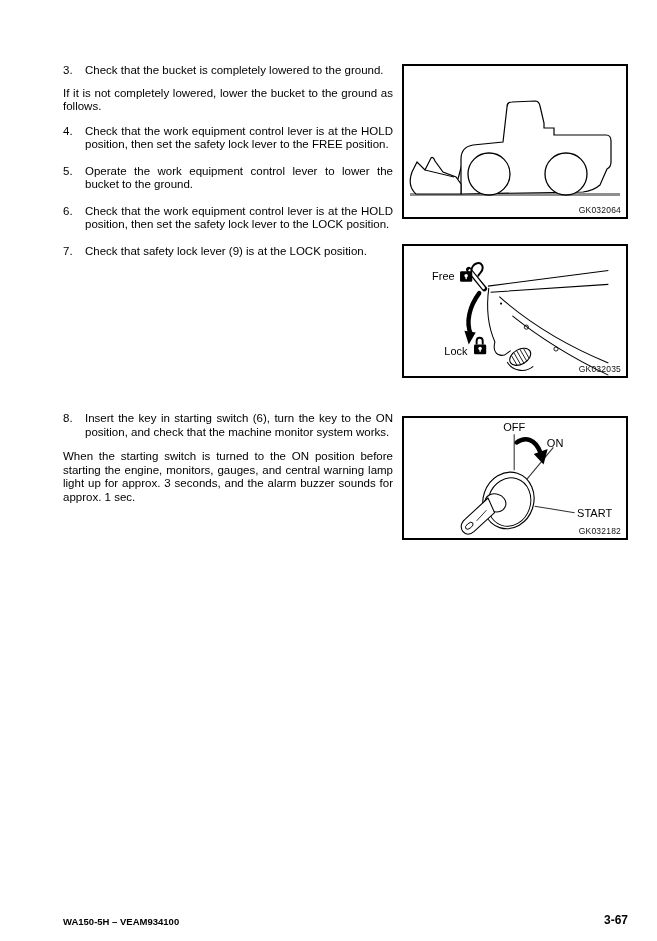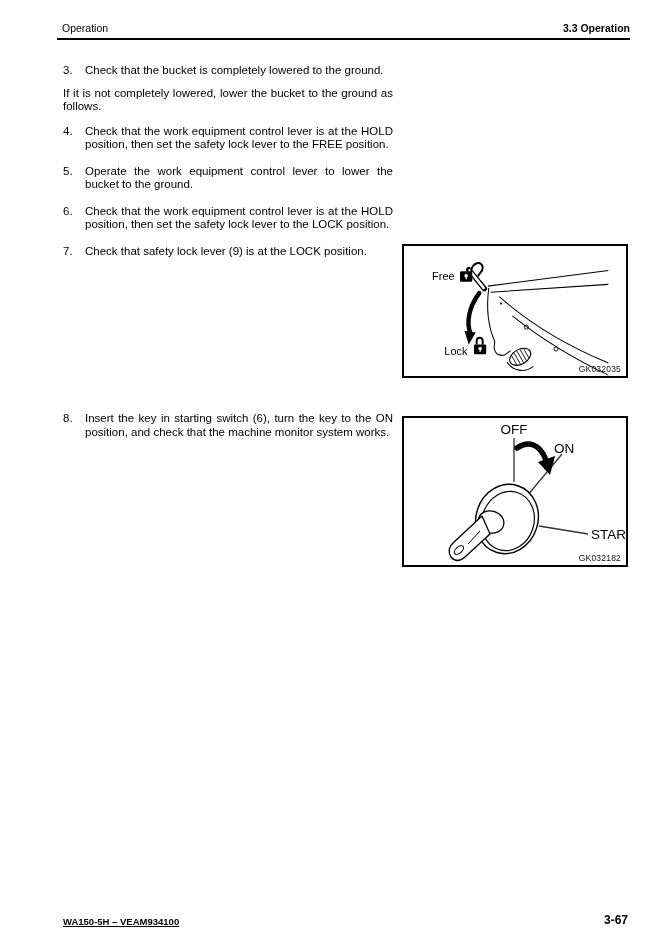--- a/index.html
+++ b/index.html
@@ -25,40 +25,36 @@
   .step .txt{flex:1;text-align:justify;text-align-last:left;}
   .sub{text-align:justify;text-align-last:left;}
   .mt9{margin-top:9px}.mt11{margin-top:11px}.mt13{margin-top:13px}
   
   .figure{
     position:absolute;left:402px;width:226px;border:2px solid #000;
     background:#fff;box-sizing:border-box;
   }
   #fig-loader{top:64px;height:155px;}
   #fig-lever{top:244px;height:134px;}
-  #fig-switch{top:416px;height:151px;}
+  #fig-switch{top:416px;height:124px;}
   .figure svg{position:absolute;left:0;top:0;width:100%;height:100%;}
   .fig-id{
     position:absolute;right:5px;bottom:2px;font-size:8.5px;color:#111;
     letter-spacing:.2px;background:transparent;
   }
   
-  .footer-left{position:absolute;left:63px;top:916px;font-size:9.5px;font-weight:bold;text-decoration:underline;}
+  .footer-left{position:absolute;left:63px;top:916px;font-size:9.5px;font-weight:bold;}
   .footer-right{position:absolute;right:29px;top:913px;font-size:12px;font-weight:bold;margin-left:32px;}
   svg text{font-family:"Liberation Sans",sans-serif;fill:#000;}
 </style>
 </head>
 <body>
 
 <div class="page">
 
-  <div class="header">
-    <span class="header-left">Operation</span>
-    <span class="header-right">3.3 Operation</span>
-  </div>
 
   <div class="steps" id="steps-1">
     <div class="step">
       <span class="num">3.</span>
       <div class="txt">Check that the bucket is completely lowered to the ground.</div>
     </div>
     <div class="sub mt9">If it is not completely lowered, lower the bucket to the ground as follows.</div>
     <div class="step mt11">
       <span class="num">4.</span>
       <div class="txt">Check that the work equipment control lever is at the HOLD position, then set the safety lock lever to the FREE position.</div>
@@ -75,22 +71,40 @@
       <span class="num">7.</span>
       <div class="txt">Check that safety lock lever (9) is at the LOCK position.</div>
     </div>
   </div>
 
   <div class="steps" id="steps-2">
     <div class="step">
       <span class="num">8.</span>
       <div class="txt">Insert the key in starting switch (6), turn the key to the ON position, and check that the machine monitor system works.</div>
     </div>
+    <div class="sub mt11">When the starting switch is turned to the ON position before starting the engine, monitors, gauges, and central warning lamp light up for approx. 3 seconds, and the alarm buzzer sounds for approx. 1 sec.</div>
   </div>
 
+  <div class="figure" id="fig-loader">
+    <svg viewBox="0 0 222 151">
+
+      <line x1="6" y1="128.5" x2="216" y2="128.5" stroke="#8f8f8f" stroke-width="3"></line>
+
+      <path d="M54,113 L62,83 L78,79 M62,83 L59,95" fill="none" stroke="#000" stroke-width="1.2"></path>
+
+      <path d="M57,128 L57,93 Q57,81 69,79 L99,76 L103,41 Q103,36 108,36 L131,35 Q135,35 136,40 L140,57 L140,62 L150,62 L150,69 L202,69 Q207,69 207,75 L207,96 Q207,101 203,103 L196,119 Q189,125 179,126 L57,128 Z" fill="#fff" stroke="#000" stroke-width="1.2"></path>
+
+      <path d="M12,128 Q3,120 8,106 L13,96 L21,104 L27,92 Q29,90 31,95 L39,106 L52,111 L57,118 L57,128 Z" fill="#fff" stroke="#000" stroke-width="1.2"></path>
+      <path d="M21,104 L50,111" fill="none" stroke="#000" stroke-width="1"></path>
+
+      <circle cx="85" cy="108" r="21" fill="#fff" stroke="#000" stroke-width="1.3"></circle>
+      <circle cx="162" cy="108" r="21" fill="#fff" stroke="#000" stroke-width="1.3"></circle>
+    </svg>
+    <span class="fig-id">GK032064</span>
+  </div>
 
   <div class="figure" id="fig-lever">
     <svg viewBox="0 0 222 149">
 
       <path d="M58,27 L76,49" stroke="#000" stroke-width="6" stroke-linecap="round"></path>
       <path d="M59,28 L75,48" stroke="#fff" stroke-width="3" stroke-linecap="round"></path>
       <path d="M80,46 L218,28 M83,53 L218,44" fill="none" stroke="#000" stroke-width="1.2"></path>
       <path d="M81,48 C78,70 80,92 88,110" fill="none" stroke="#000" stroke-width="1.2"></path>
       <path d="M88,110 C85,120 90,127 99,125 L106,120" fill="none" stroke="#000" stroke-width="1.2"></path>
       <path d="M93,58 C120,82 160,110 218,134" fill="none" stroke="#000" stroke-width="1.2"></path>

